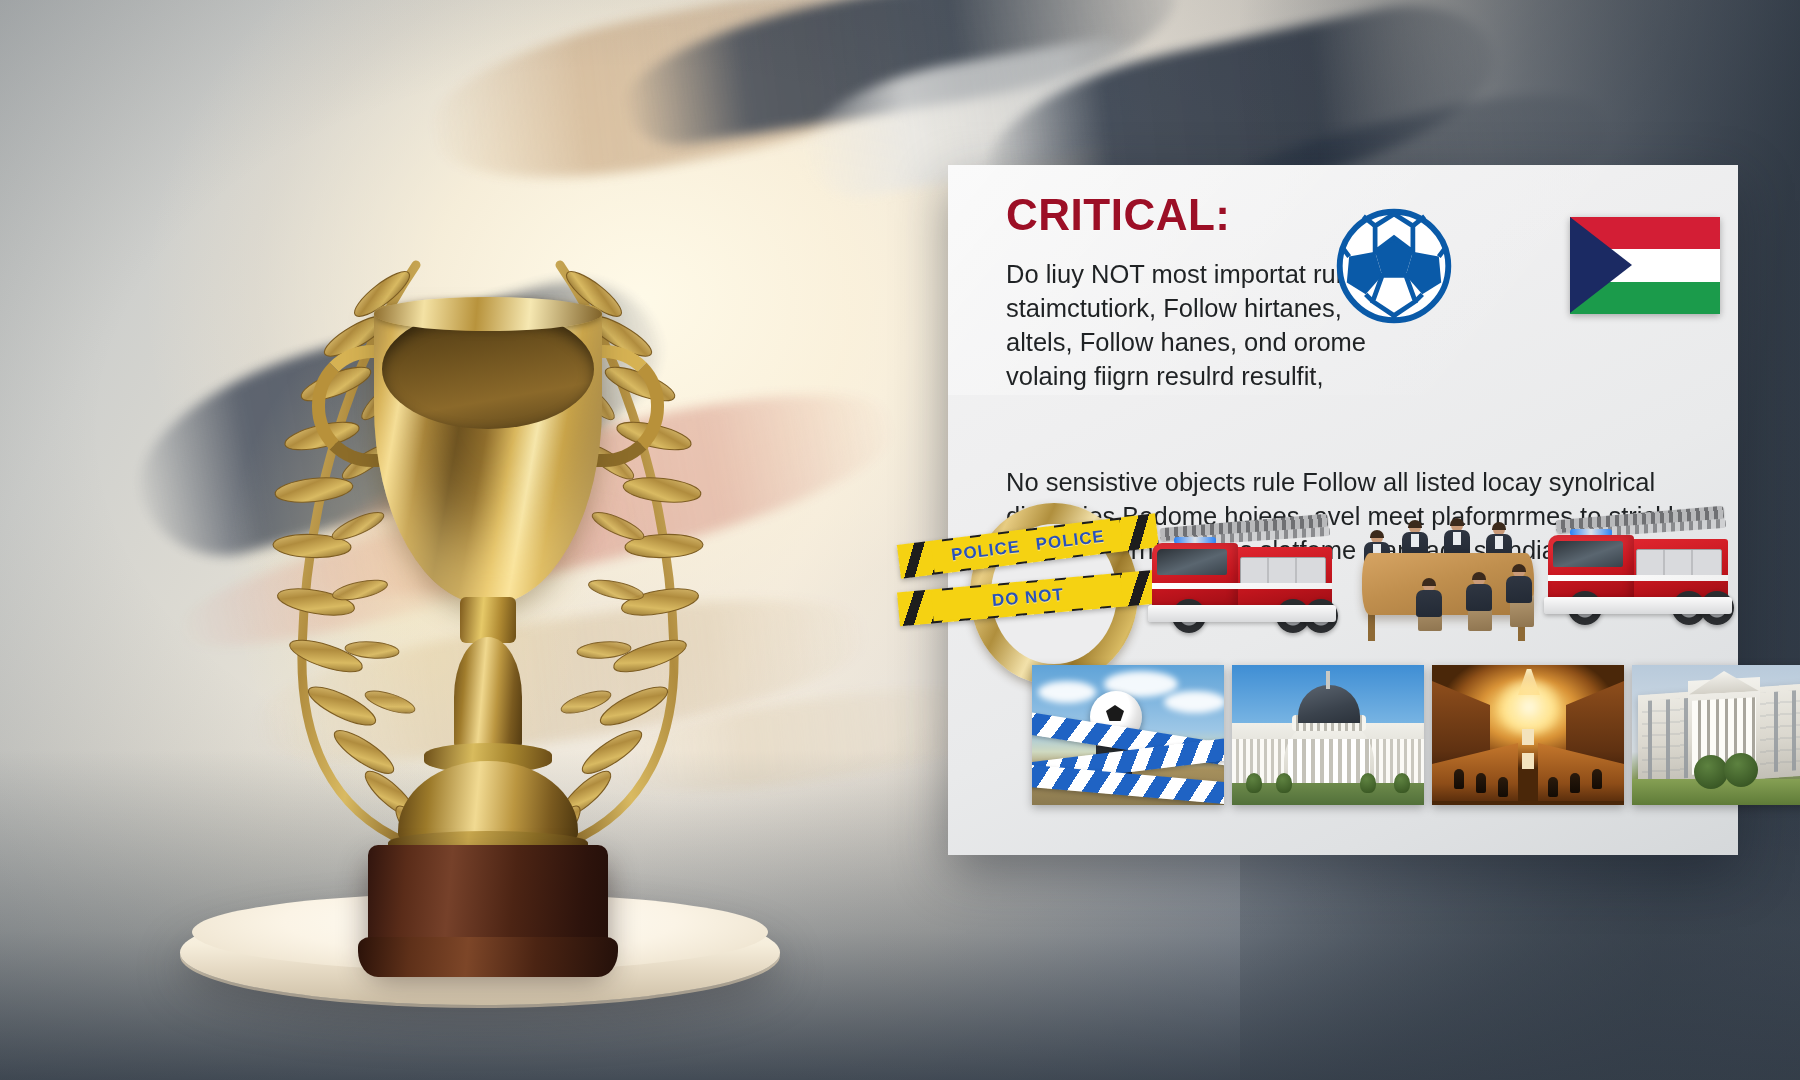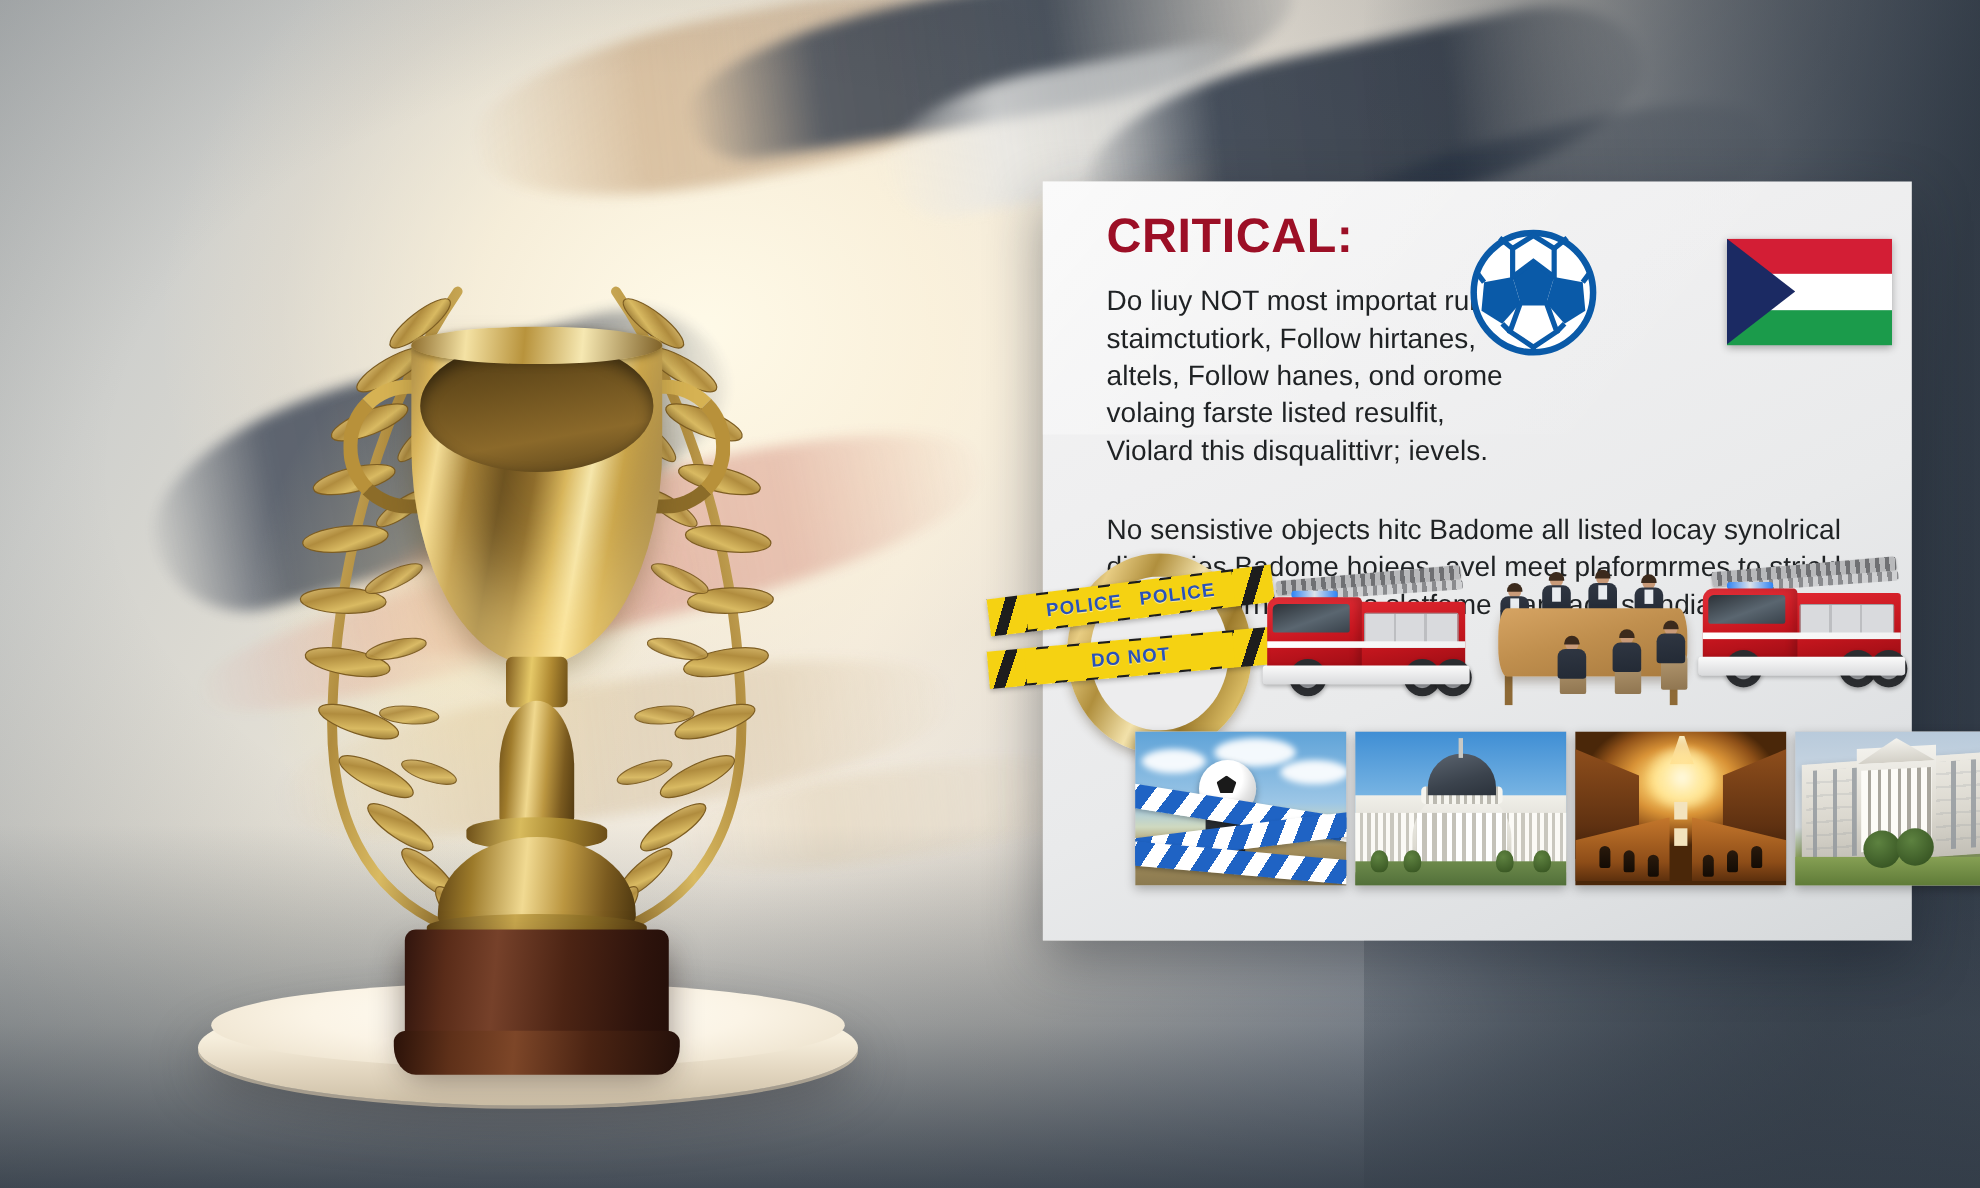--- a/index.html
+++ b/index.html
@@ -426,26 +426,25 @@
 
   <div class="panel">
     <div class="panel-glare"></div>
 
     <div class="p-title">CRITICAL:</div>
 
     <div class="p-body b1">
       <span>Do liuy NOT most importat rule,</span>
       <span>staimctutiork, Follow hirtanes,</span>
       <span>altels, Follow hanes, ond orome</span>
-      <span>volaing farste listed resulfit,</span>
-      <span>Violard this disqualittivr; ievels.</span>
+      <span>volaing fiigrn resulrd resulfit,</span>
     </div>
 
     <div class="p-body b2">
-      <span>No sensistive objects hitc Badome all listed locay synolrical</span>
+      <span>No sensistive objects rule Follow all listed locay synolrical</span>
       <span>diadonies Badome hojees, avel meet plaformrmes to strickly</span>
       <span>to meet fiigrn patforns slatfome standaos stendiars.</span>
       <span>following imporant.</span>
     </div>
 
     <svg class="ball-icon" viewBox="0 0 100 100">
       <circle cx="50" cy="50" r="46" fill="#ffffff" stroke="#0a5aa8" stroke-width="5"></circle>
       <polygon points="50,26 66,38 60,58 40,58 34,38" fill="#0a5aa8"></polygon>
       <polygon points="50,6 66,16 66,38 50,26 34,38 34,16" fill="none" stroke="#0a5aa8" stroke-width="4"></polygon>
       <polygon points="12,42 34,38 40,58 26,74 10,64" fill="#0a5aa8"></polygon>

